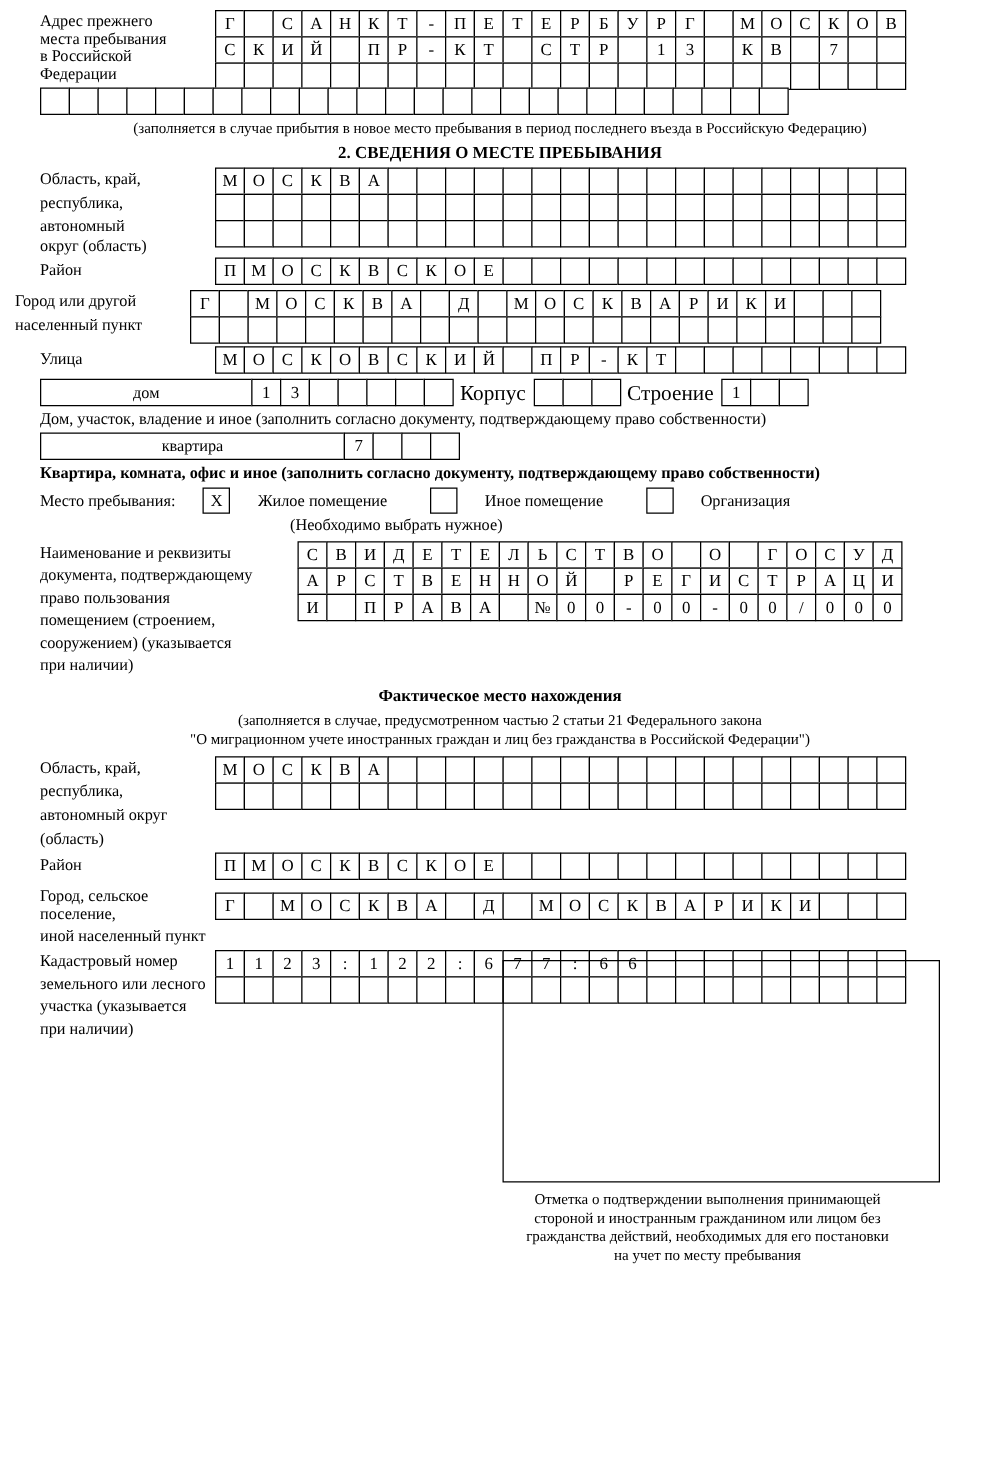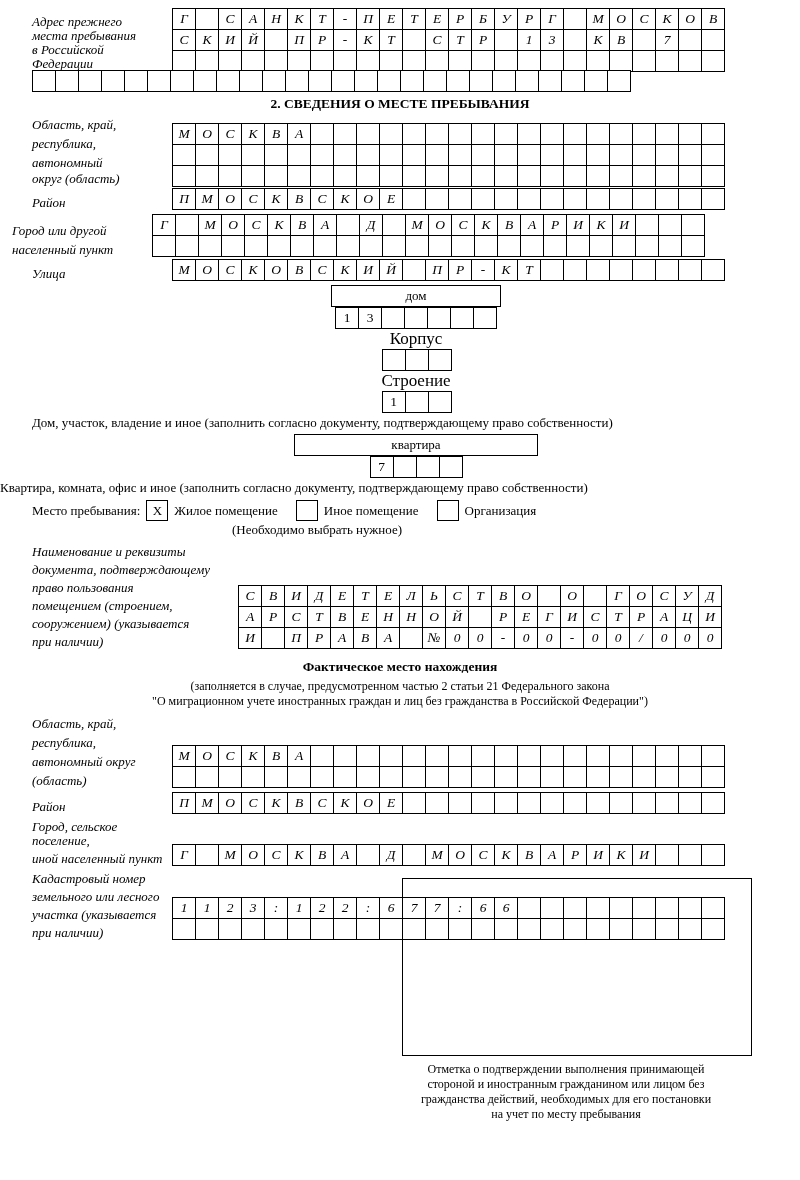--- a/index.html
+++ b/index.html
@@ -18,22 +18,21 @@
     width: 800px; height: 1180px;
     padding: 0;
   }
   .hdr-right {
     text-align: right;
     font-size: 13px;
     padding: 24px 48px 0 0;
   }
   .row {
     display: flex;
-    align-items: flex-end;
-    font-style: italic;
+    align-items: flex-start;
   }
   .label {
     font-size: 13px;
     line-height: 14px;
   }
   .cells {
     display: flex;
   }
   .cell {
     width: 24px; height: 22px;
@@ -52,22 +51,21 @@
     font-weight: bold;
     font-size: 13.5px;
     margin: 4px 0 4px 0;
   }
   .note {
     text-align: center;
     font-size: 12px;
   }
   .box-line {
     display: flex;
-    align-items: center;
-    flex-direction: column;
+    align-items: flex-end;
   }
   .wide-box {
     border: 1px solid #000;
     height: 22px;
     display: flex;
     align-items: center;
     justify-content: center;
     font-size: 13px;
   }
   .inline-label {
@@ -215,20 +213,21 @@
         <div class="cell"></div>
         <div class="cell"></div>
         <div class="cell"></div>
         <div class="cell"></div>
         <div class="cell"></div>
         <div class="cell"></div>
         <div class="cell"></div>
         <div class="cell"></div>
         <div class="cell"></div>
       </div>
+    <div class="note" style="margin-top:3px;">(заполняется в случае прибытия в новое место пребывания в период последнего въезда в Российскую Федерацию)</div>
   </div>
 
   <div class="sec-title">2. СВЕДЕНИЯ О МЕСТЕ ПРЕБЫВАНИЯ</div>
 
   <div class="row" style="padding-left:32px;">
     <div style="width:140px; padding-top:2px;">
       <div class="label">Область, край,</div>
       <div class="label" style="margin-top:5px;">республика,</div>
       <div class="label" style="margin-top:5px;">автономный</div>
       <div class="label" style="margin-top:2px;">округ (область)</div>
@@ -464,23 +463,23 @@
 
   <div class="box-line" style="padding-left:32px; margin-top:4px;">
     <div class="wide-box" style="width:244px;">квартира</div>
     <div class="cells" id="flat" style="margin-left:-1px;">
         <div class="cell">7</div>
         <div class="cell"></div>
         <div class="cell"></div>
         <div class="cell"></div>
       </div>
   </div>
-  <div class="label" style="margin-top:3px;">Квартира, комната, офис и иное (заполнить согласно документу, подтверждающему право собственности)</div>
-
-  <div class="checkline" style="padding-left:32px; margin-top:5px;">
+  <div class="label" style="padding-left:32px; margin-top:3px;font-weight:bold;">Квартира, комната, офис и иное (заполнить согласно документу, подтверждающему право собственности)</div>
+
+  <div class="checkline" style="padding-left:32px; margin-top:5px;gap:16px;">
     <span>Место пребывания:</span>
     <span class="chk">X</span>
     <span>Жилое помещение</span>
     <span class="chk" style="margin-left:18px;"></span>
     <span>Иное помещение</span>
     <span class="chk" style="margin-left:18px;"></span>
     <span>Организация</span>
   </div>
   <div class="label" style="padding-left:232px; margin-top:2px;">(Необходимо выбрать нужное)</div>
 

